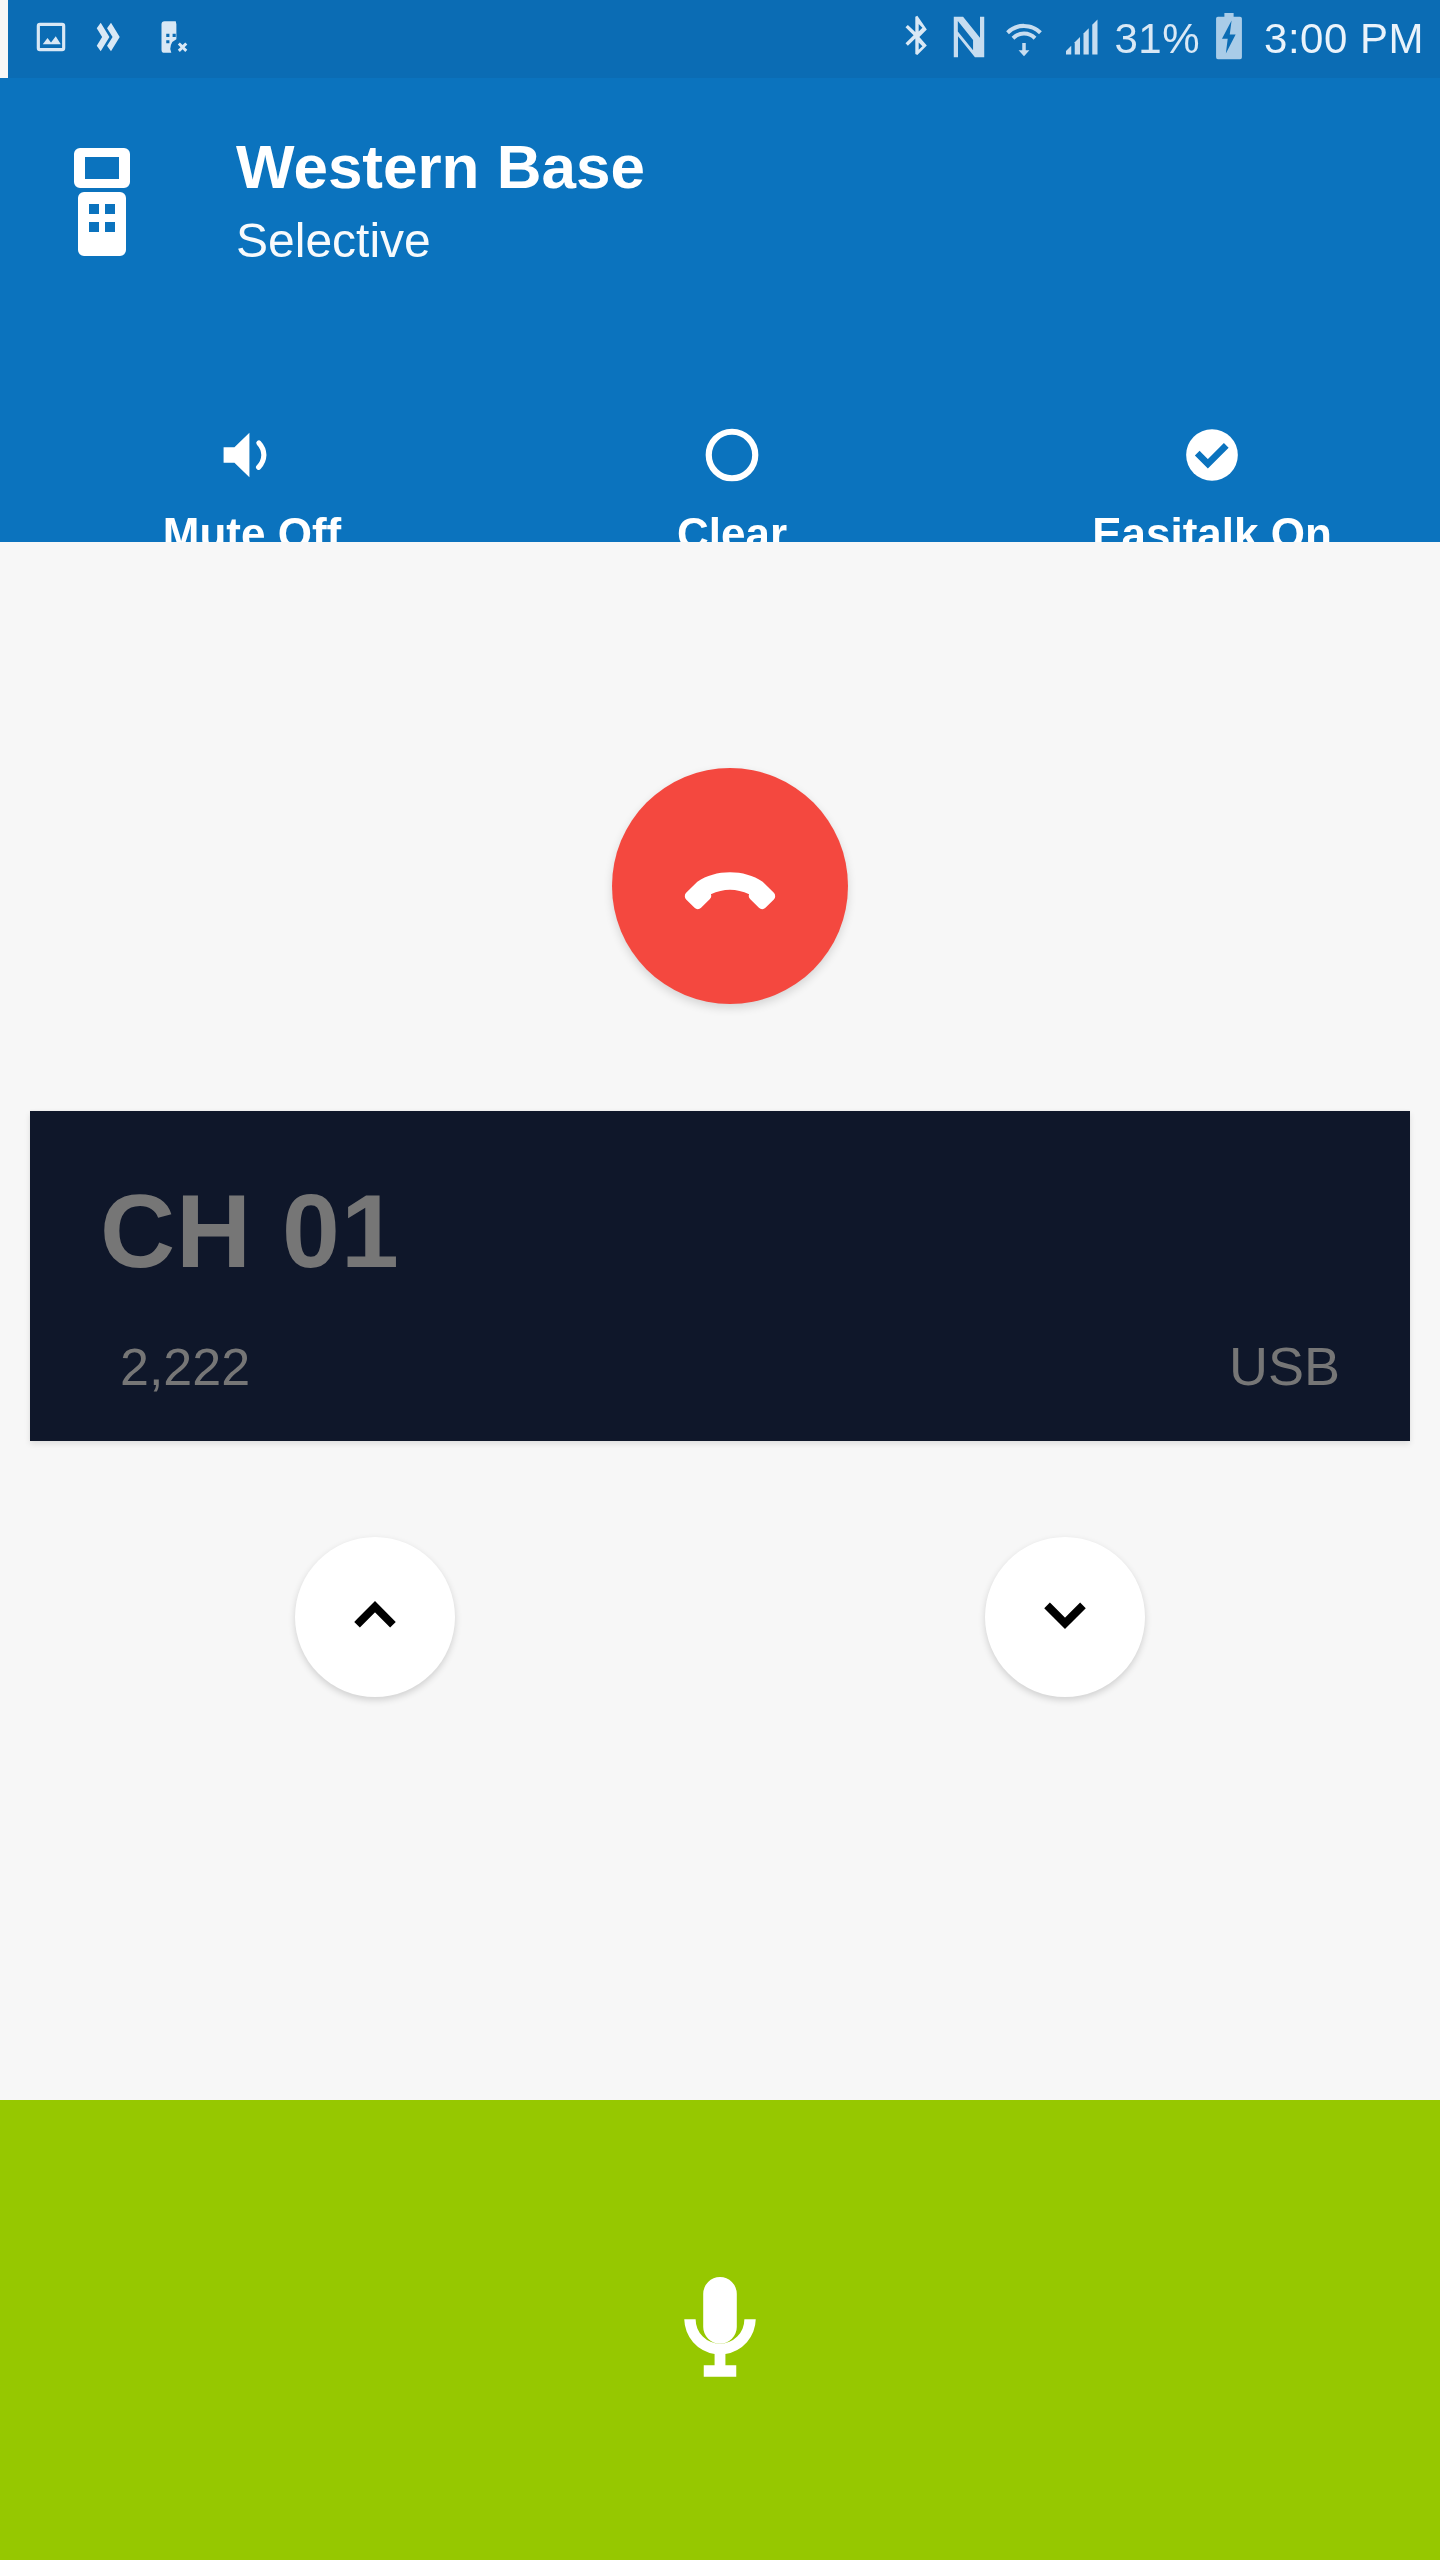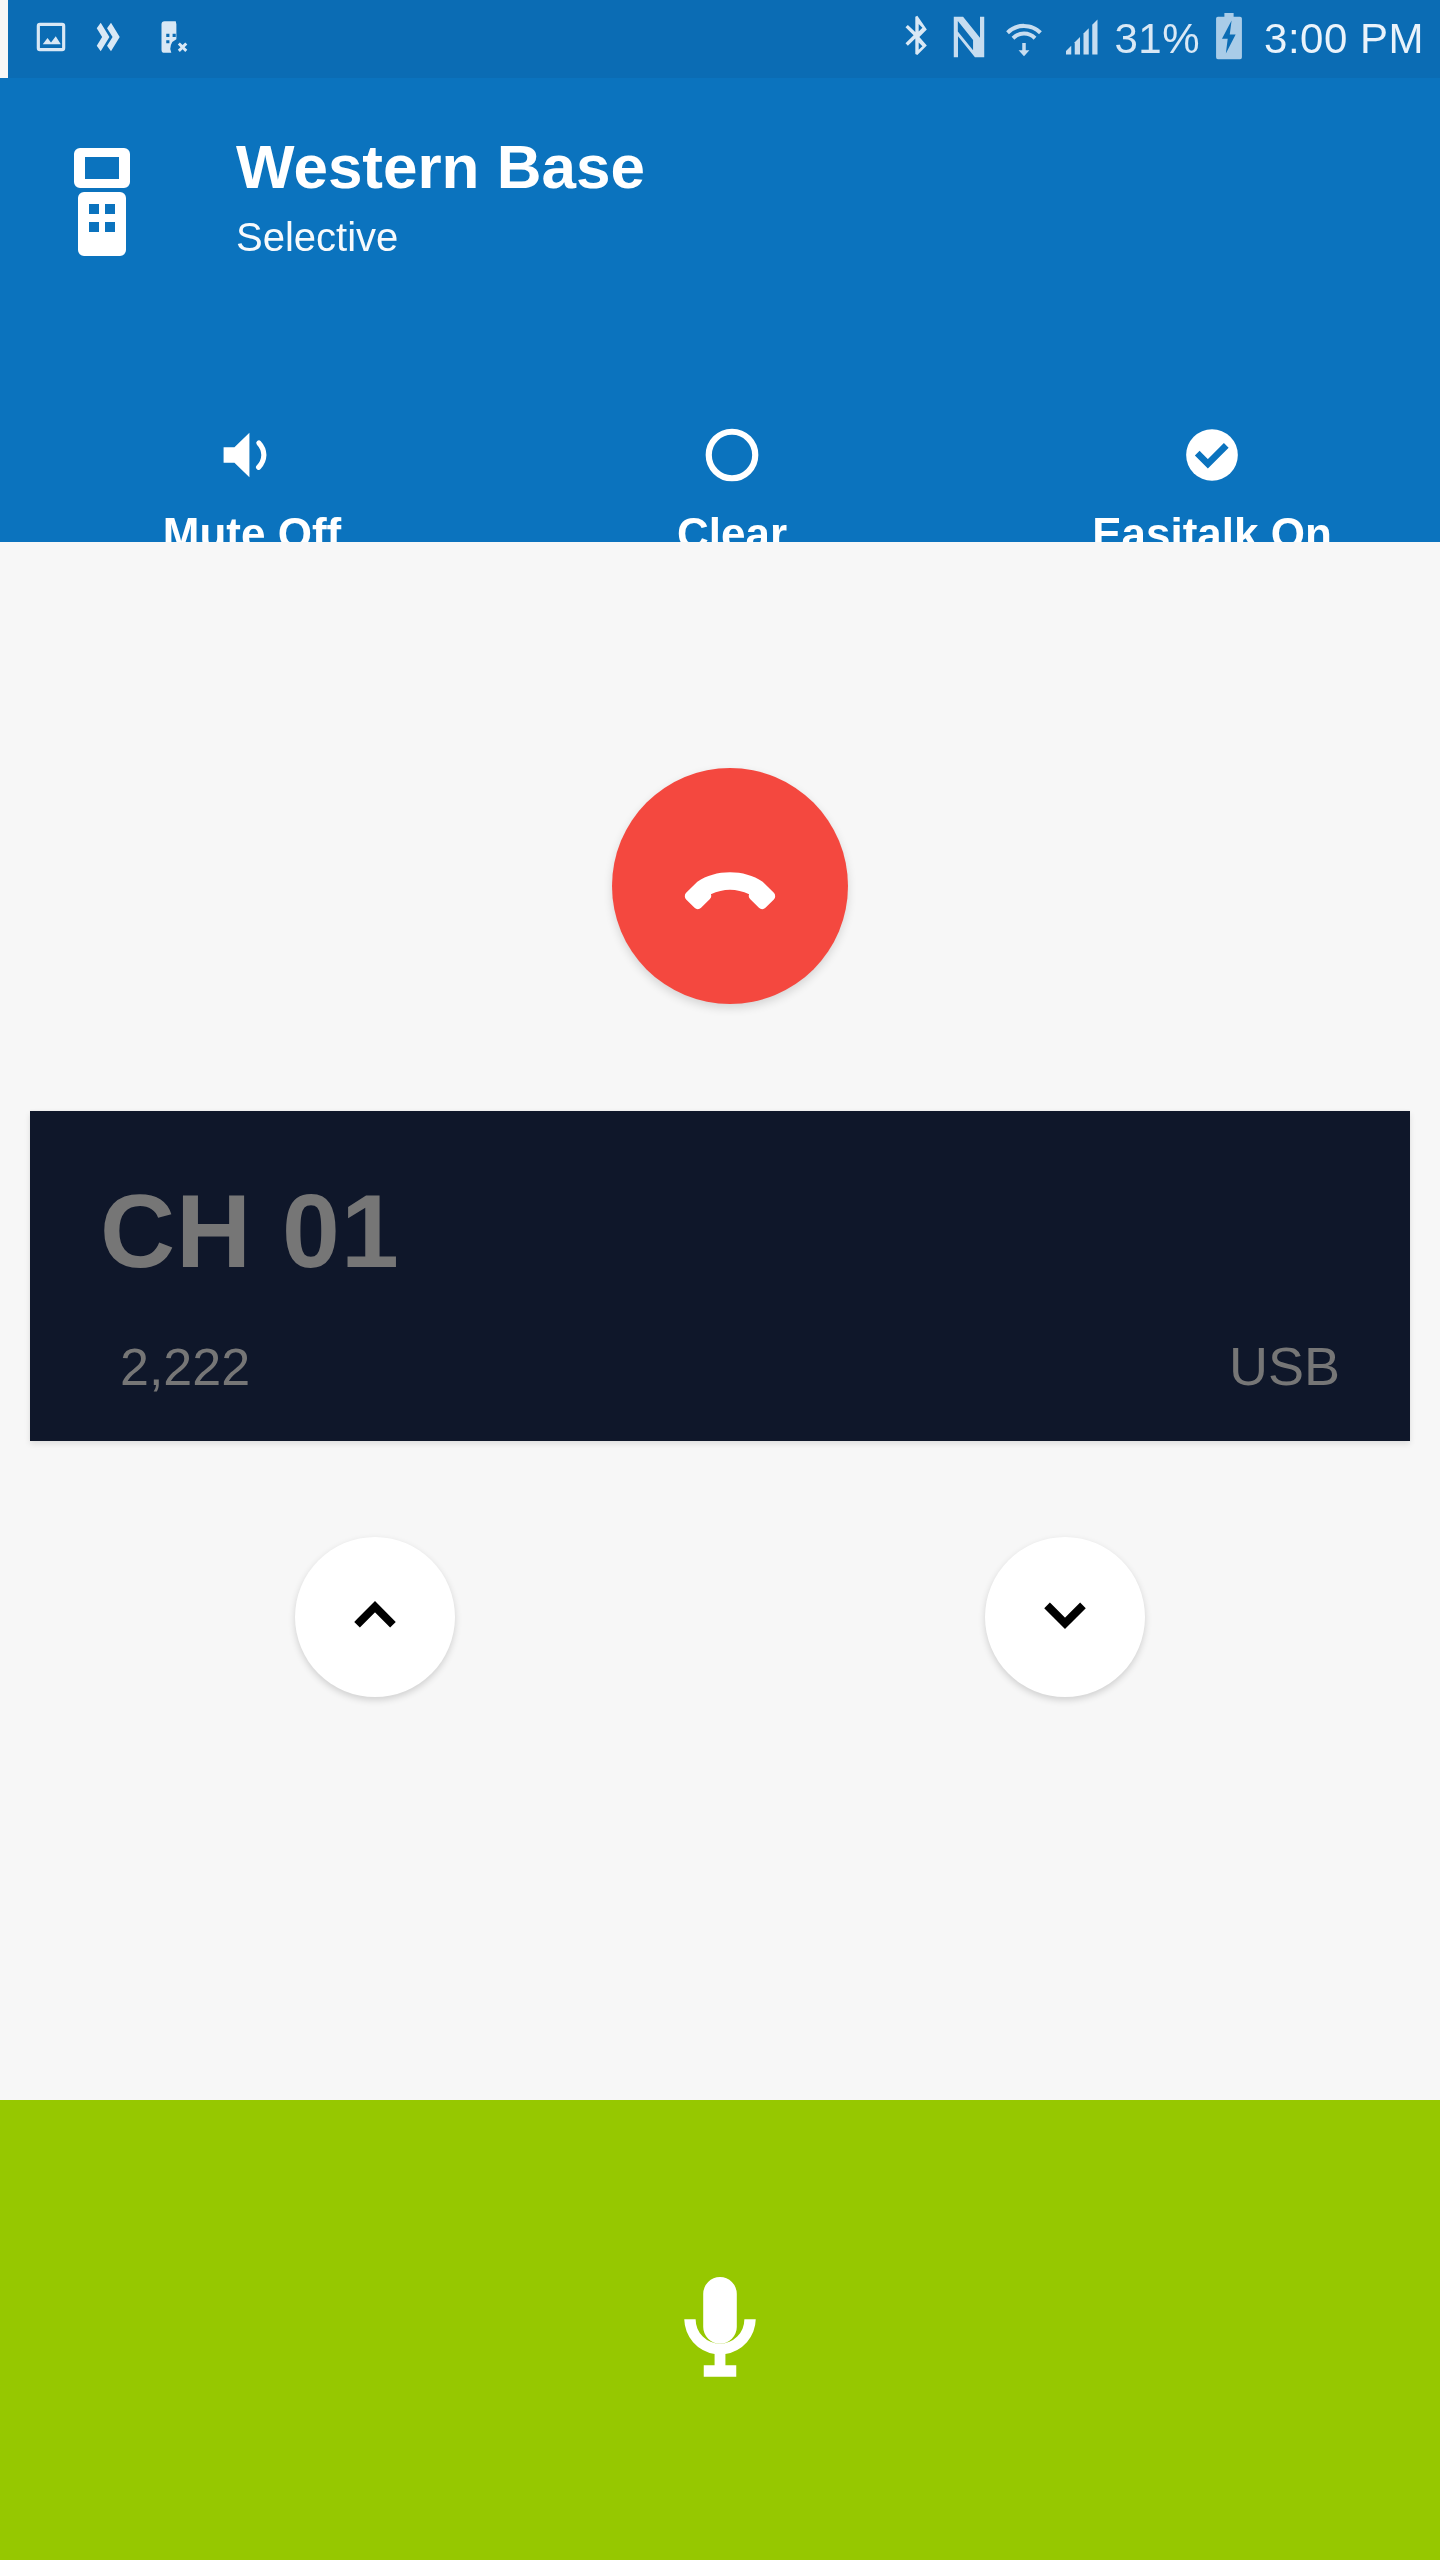--- a/index.html
+++ b/index.html
@@ -94,21 +94,21 @@
   }
   #app-title {
     color: #FFFFFF;
     font-size: 62px;
     font-weight: 700;
     line-height: 1.05;
     letter-spacing: 0px;
   }
   #app-subtitle {
     color: #FFFFFF;
-    font-size: 40px;
+    font-size: 48px;
     font-weight: 400;
     line-height: 1.1;
     margin-top: 16px;
     opacity: 0.97;
   }
 
   
   #action-row {
     position: absolute;
     left: 0; top: 250px;

